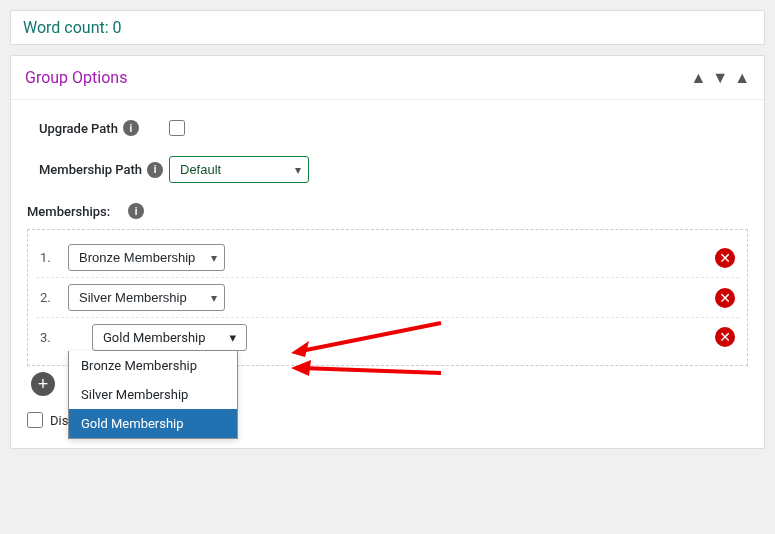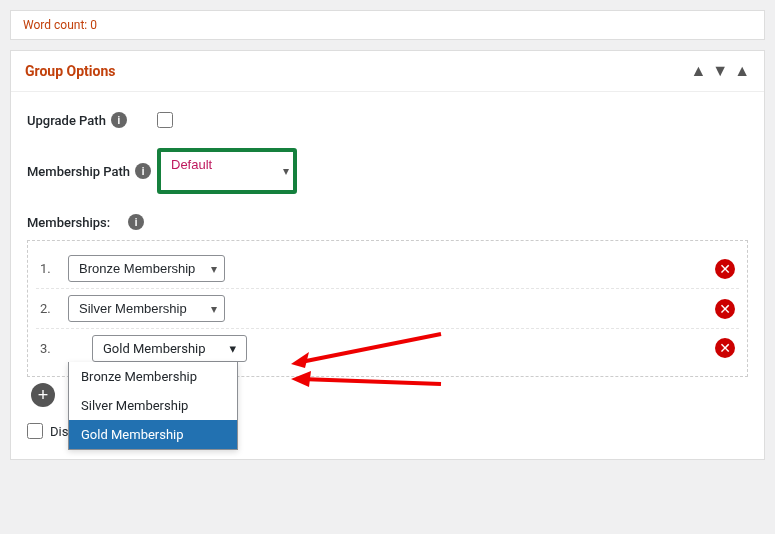--- a/index.html
+++ b/index.html
@@ -8,44 +8,44 @@
       font-size: 13px;
       background: #f0f0f1;
       color: #333;
     }
 
     .word-count-bar {
       background: #fff;
       border: 1px solid #ddd;
       padding: 7px 12px;
       margin: 10px;
-      font-size: 12px;
-      color: #c2410c;
+      font-size: 16px;
+      color: #0f766e;
     }
 
     .panel {
       background: #fff;
       border: 1px solid #ddd;
       margin: 10px;
       padding: 0;
     }
 
     .panel-header {
       display: flex;
       align-items: center;
       justify-content: space-between;
       padding: 12px 14px;
       border-bottom: 1px solid #eee;
       background: #fff;
     }
 
     .panel-header-title {
-      font-size: 14px;
-      font-weight: 700;
-      color: #c2410c;
+      font-size: 16px;
+      font-weight: 400;
+      color: #a21caf;
     }
 
     .panel-header-controls {
       display: flex;
       gap: 6px;
     }
 
     .panel-header-controls span {
       cursor: pointer;
       color: #555;
@@ -54,20 +54,21 @@
     }
 
     .panel-body {
       padding: 20px 16px;
     }
 
     .field-row {
       display: flex;
       align-items: center;
       margin-bottom: 20px;
+      margin-left: 12px;
     }
 
     .field-label {
       display: flex;
       align-items: center;
       gap: 5px;
       font-size: 13px;
       color: #23282d;
       min-width: 130px;
       font-weight: 500;
@@ -95,25 +96,25 @@
 
     .select-wrapper {
       position: relative;
       display: inline-block;
     }
 
     .styled-select {
       appearance: none;
       -webkit-appearance: none;
       background: #fff;
-      border: 4px solid #15803d;
+      border: 1px solid #15803d;
       border-radius: 3px;
-      padding: 5px 28px 18px 10px;
-      font-size: 13px;
-      color: #be185d;
+      padding: 5px 28px 5px 10px;
+      font-size: 13px;
+      color: #14532d;
       cursor: pointer;
       min-width: 140px;
     }
 
     .select-arrow {
       position: absolute;
       right: 8px;
       top: 50%;
       transform: translateY(-50%);
       pointer-events: none;

